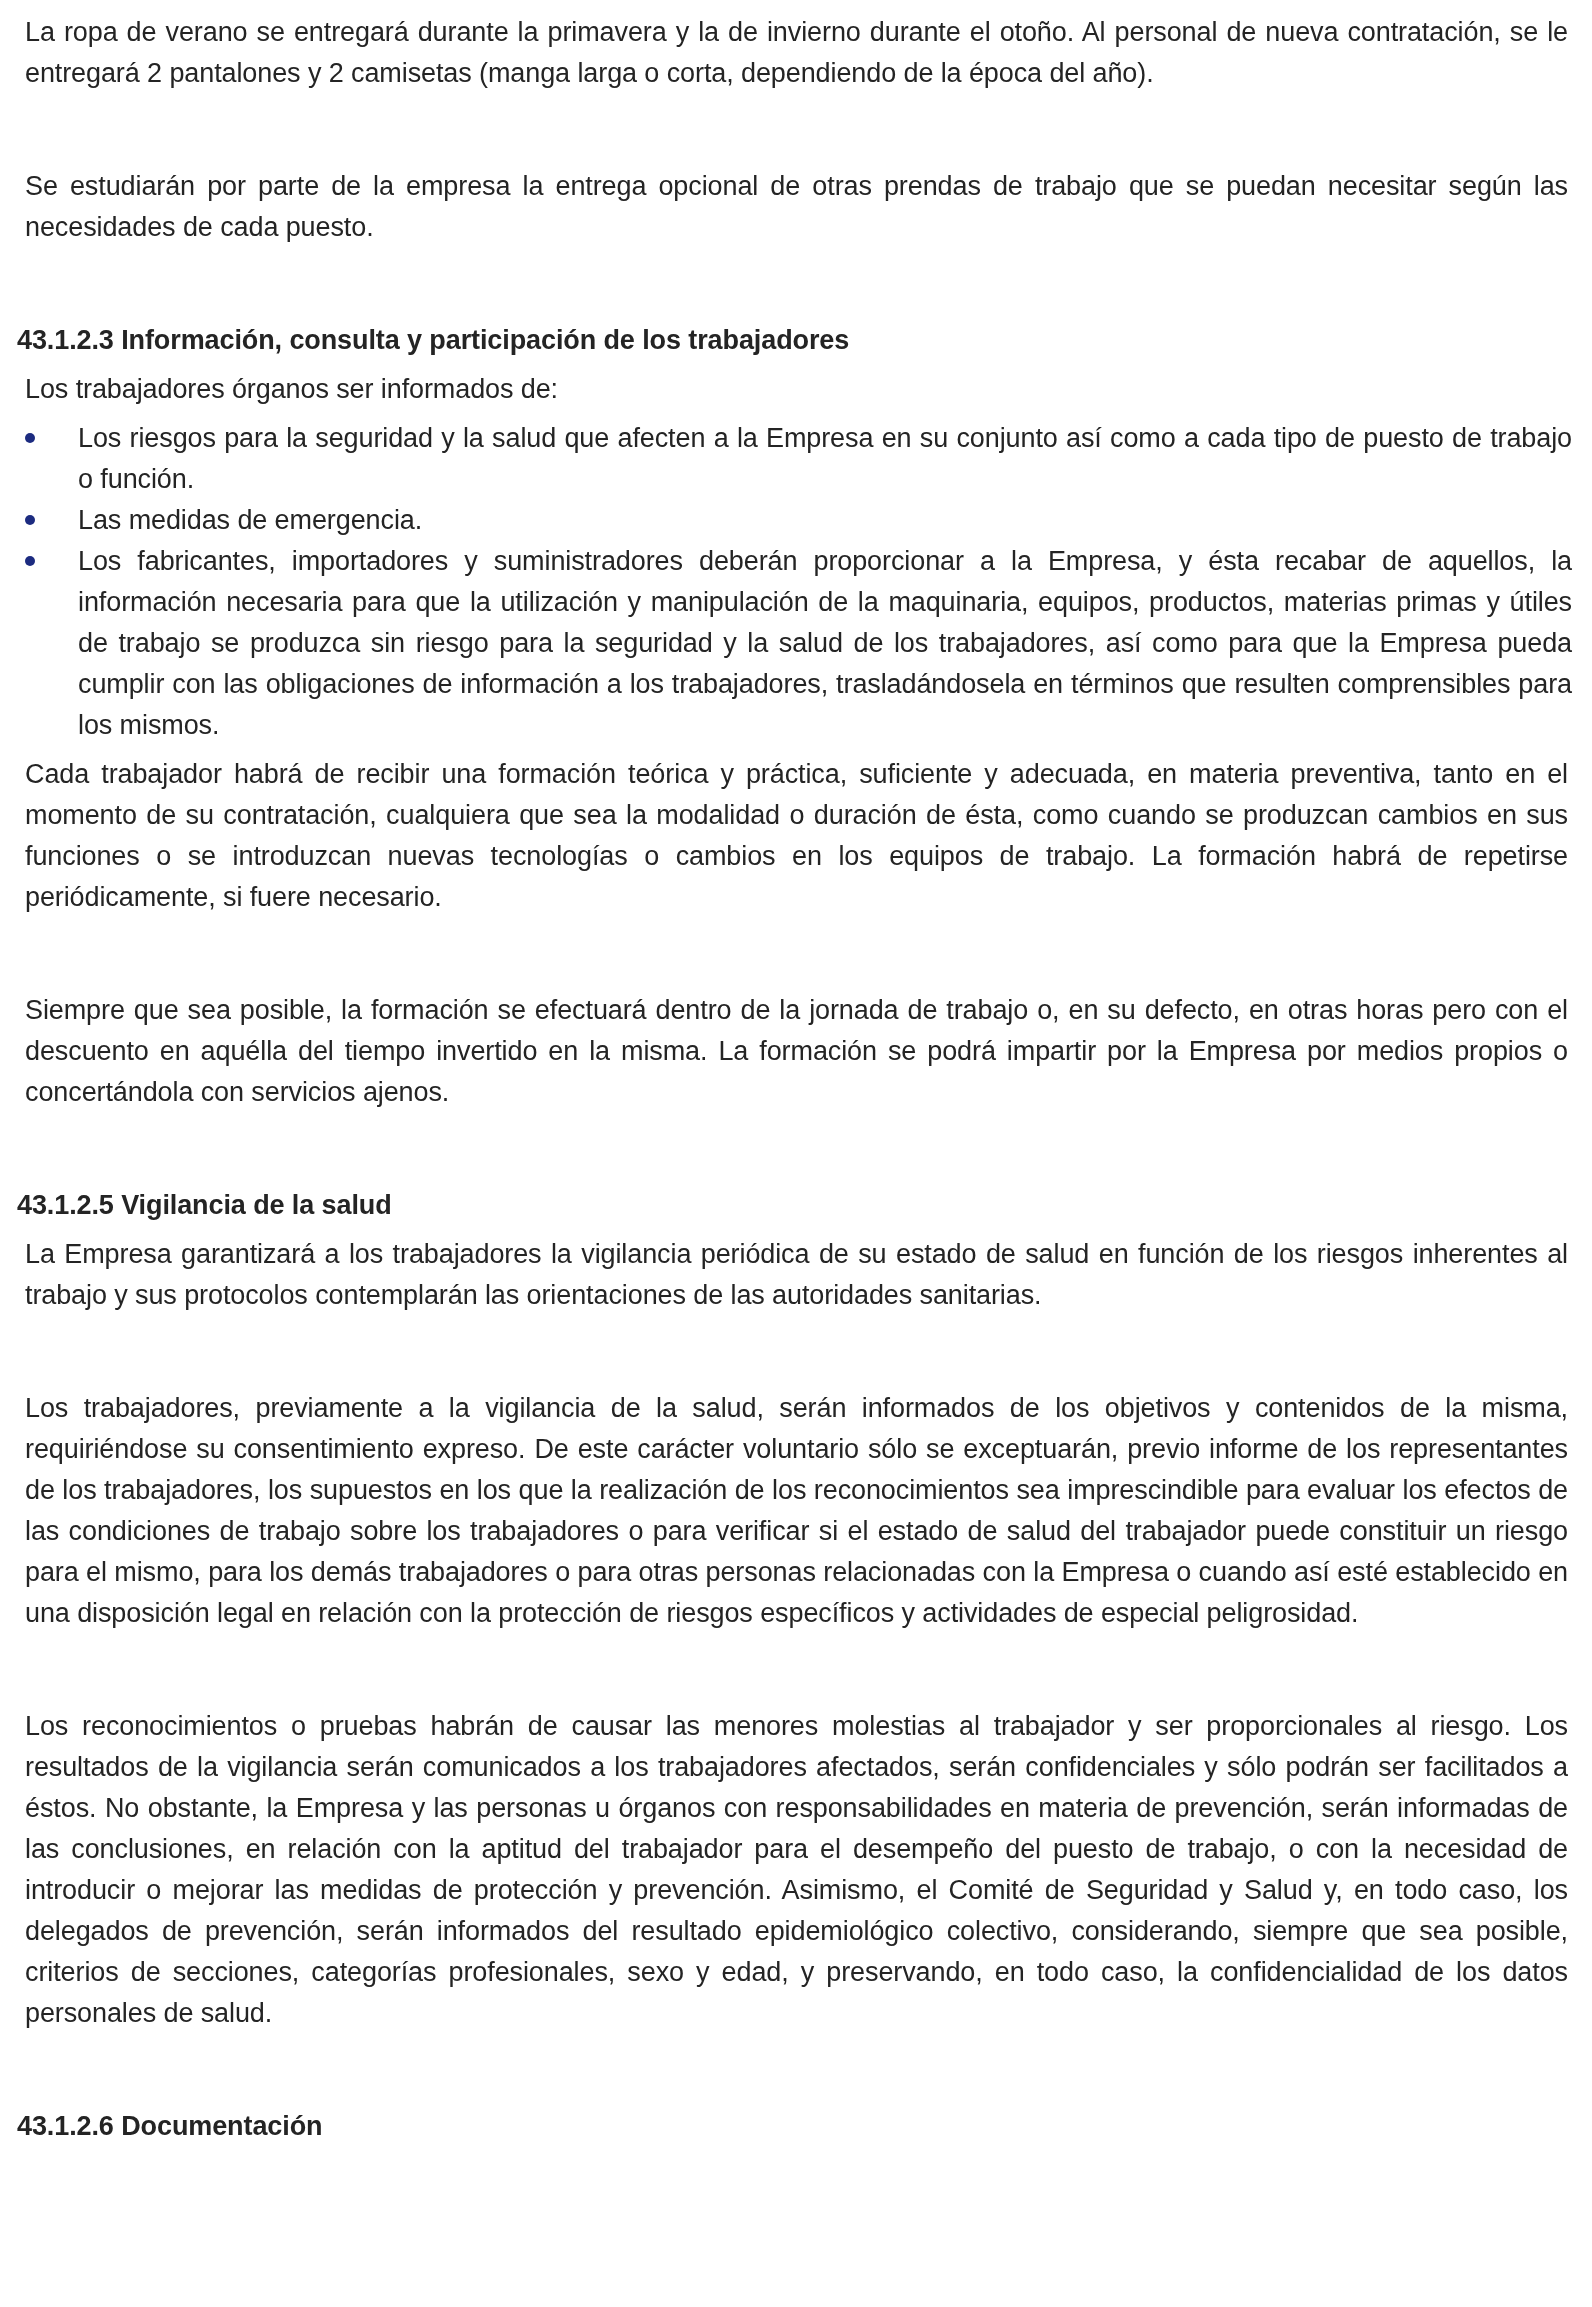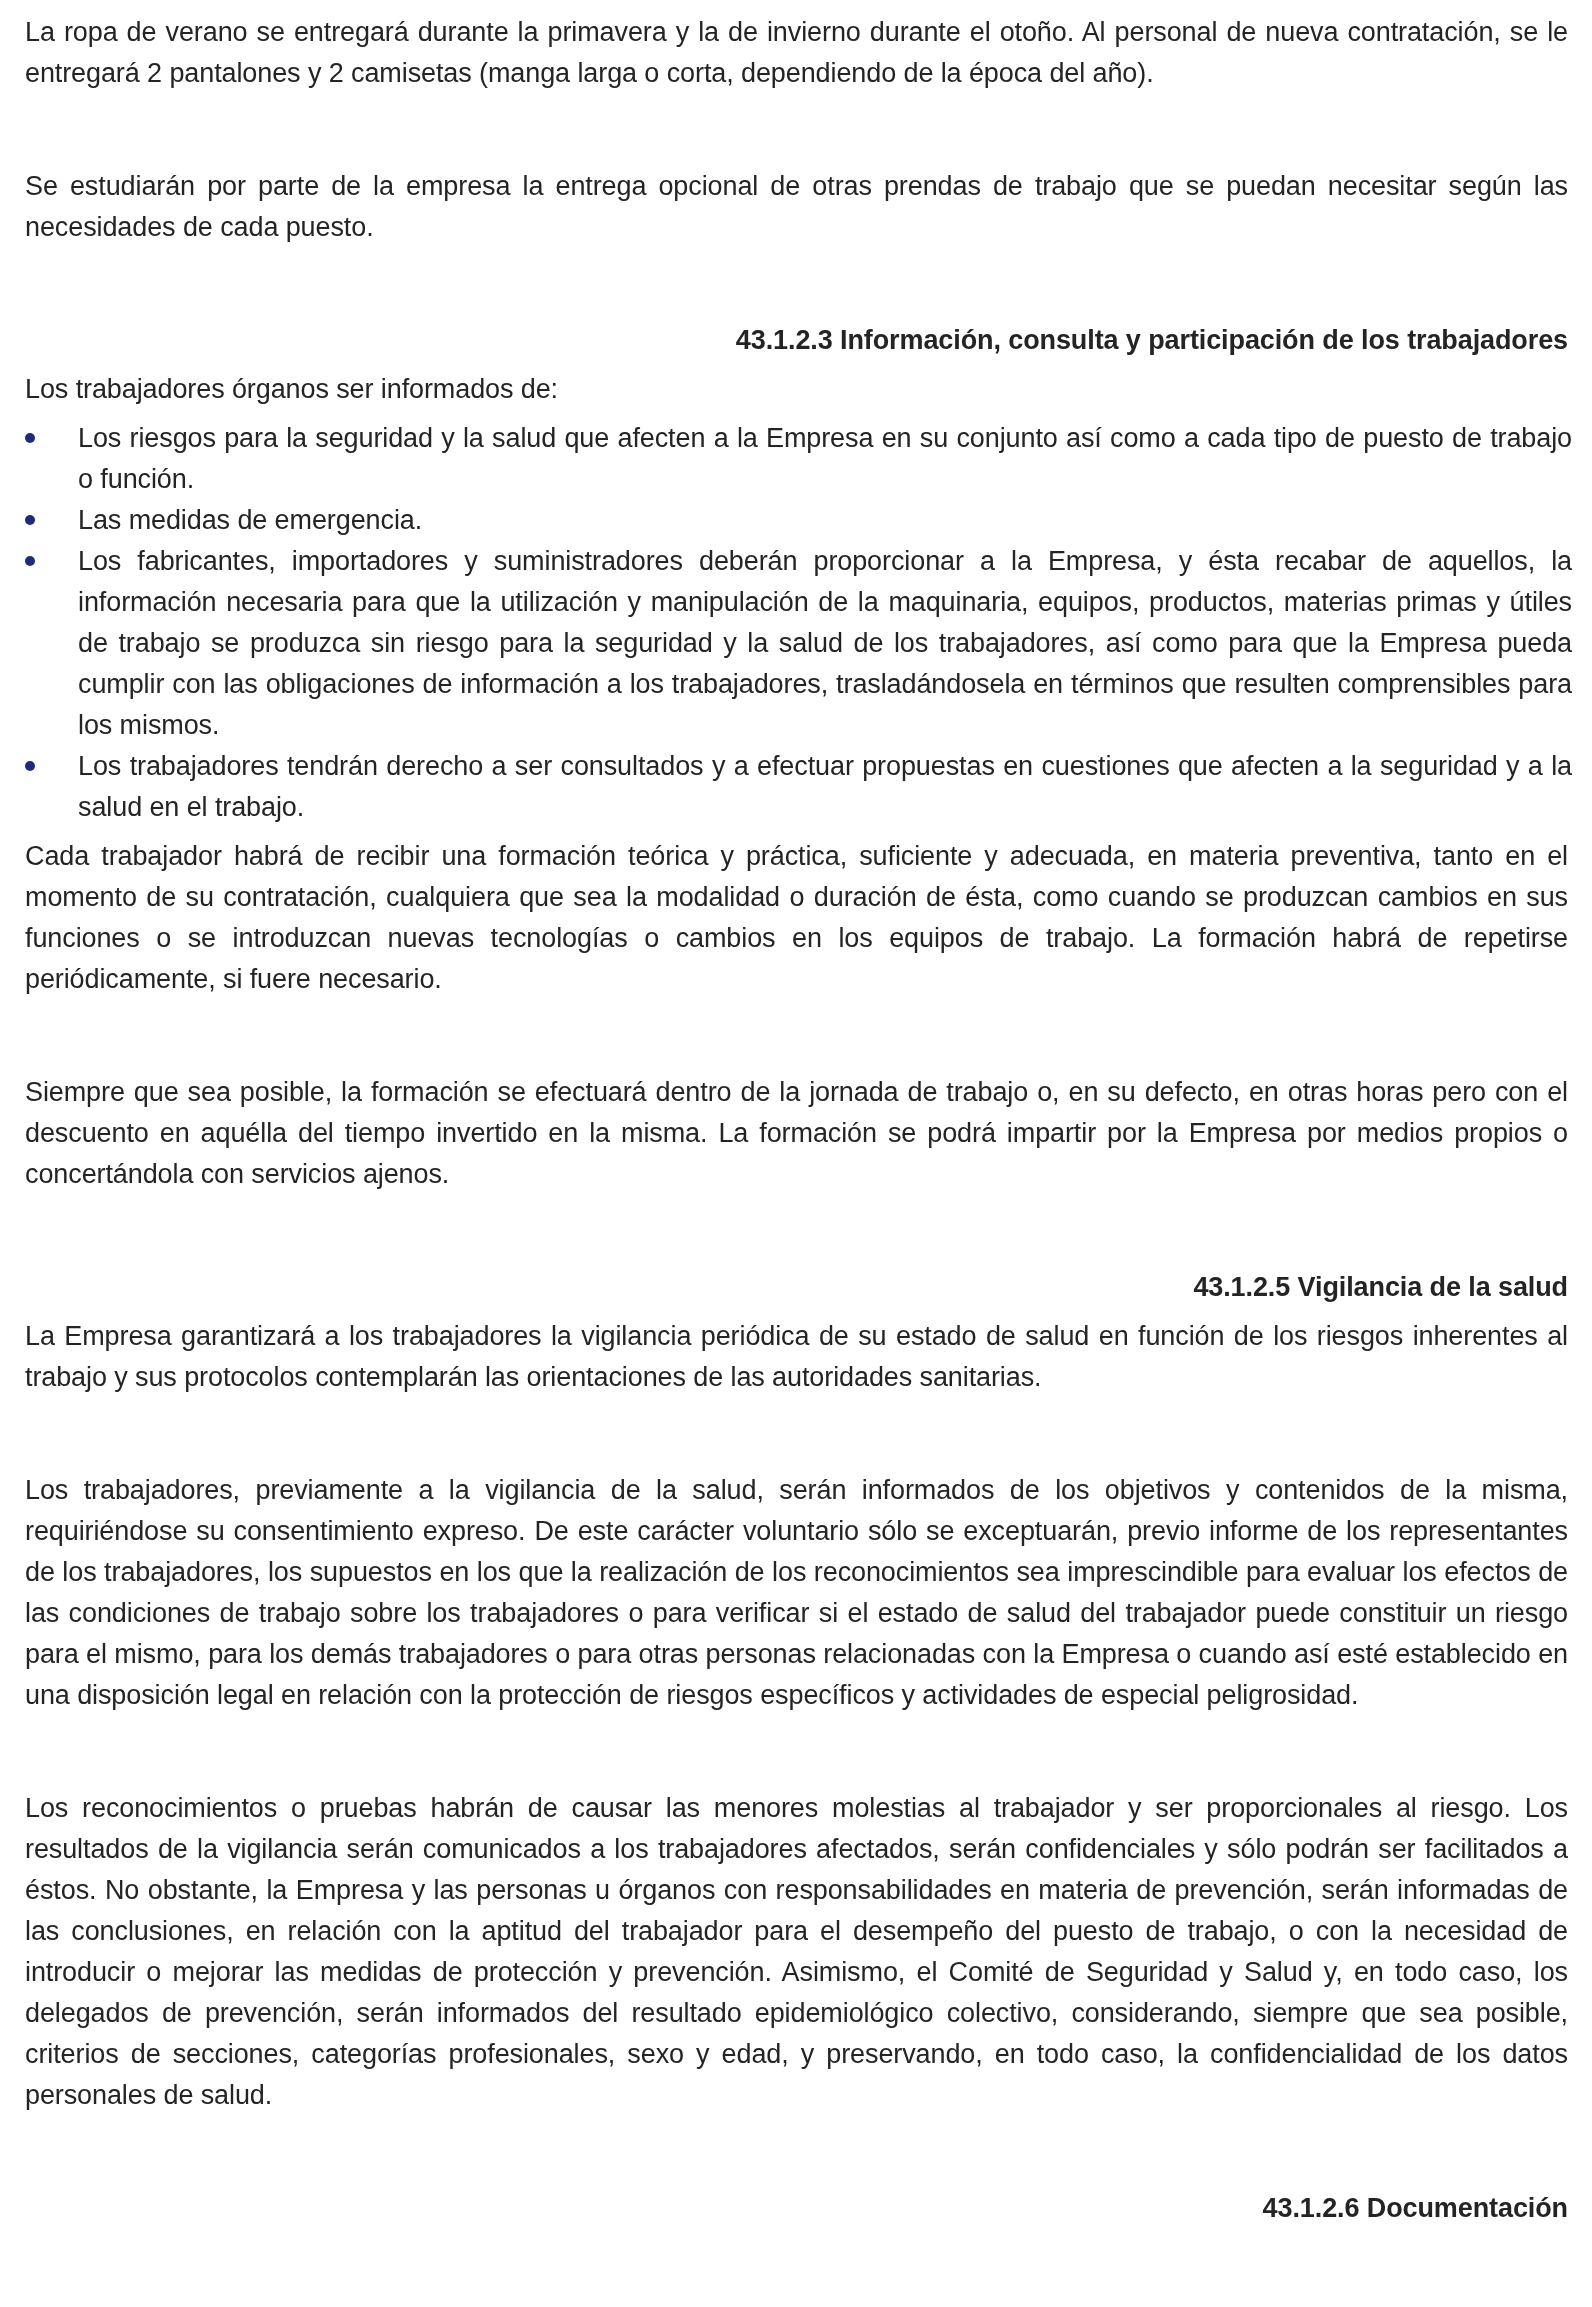--- a/index.html
+++ b/index.html
@@ -22,24 +22,24 @@
     font-size: 27px;
     line-height: 41px;
     letter-spacing: -0.1px;
     color: #242424;
     text-align: justify;
   }
   .para {
     margin: 8px;
   }
   .heading {
-    margin: 8px;
+    margin: 0;
     font-size: 27px;
     font-weight: bold;
-    text-align: right;
+    text-align: left;
   }
   .gap {
     margin-top: 72px;
   }
   ul.bullets {
     list-style: none;
     margin: 4px;
     padding: 0;
   }
   ul.bullets li {
@@ -75,24 +75,20 @@
       <span>Los riesgos para la seguridad y la salud que afecten a la Empresa en su conjunto así como a cada tipo de puesto de trabajo o función.</span>
     </li>
     <li>
       <span class="dot"></span>
       <span>Las medidas de emergencia.</span>
     </li>
     <li>
       <span class="dot"></span>
       <span>Los fabricantes, importadores y suministradores deberán proporcionar a la Empresa, y ésta recabar de aquellos, la información necesaria para que la utilización y manipulación de la maquinaria, equipos, productos, materias primas y útiles de trabajo se produzca sin riesgo para la seguridad y la salud de los trabajadores, así como para que la Empresa pueda cumplir con las obligaciones de información a los trabajadores, trasladándosela en términos que resulten comprensibles para los mismos.</span>
     </li>
-    <li>
-      <span class="dot"></span>
-      <span>Los trabajadores tendrán derecho a ser consultados y a efectuar propuestas en cuestiones que afecten a la seguridad y a la salud en el trabajo.</span>
-    </li>
   </ul>
 
   <p class="para">Cada trabajador habrá de recibir una formación teórica y práctica, suficiente y adecuada, en materia preventiva, tanto en el momento de su contratación, cualquiera que sea la modalidad o duración de ésta, como cuando se produzcan cambios en sus funciones o se introduzcan nuevas tecnologías o cambios en los equipos de trabajo. La formación habrá de repetirse periódicamente, si fuere necesario.</p>
   <p class="para gap">Siempre que sea posible, la formación se efectuará dentro de la jornada de trabajo o, en su defecto, en otras horas pero con el descuento en aquélla del tiempo invertido en la misma. La formación se podrá impartir por la Empresa por medios propios o concertándola con servicios ajenos.</p>
 
   <h3 class="heading gap">43.1.2.5 Vigilancia de la salud</h3>
   <p class="para">La Empresa garantizará a los trabajadores la vigilancia periódica de su estado de salud en función de los riesgos inherentes al trabajo y sus protocolos contemplarán las orientaciones de las autoridades sanitarias.</p>
   <p class="para gap">Los trabajadores, previamente a la vigilancia de la salud, serán informados de los objetivos y contenidos de la misma, requiriéndose su consentimiento expreso. De este carácter voluntario sólo se exceptuarán, previo informe de los representantes de los trabajadores, los supuestos en los que la realización de los reconocimientos sea imprescindible para evaluar los efectos de las condiciones de trabajo sobre los trabajadores o para verificar si el estado de salud del trabajador puede constituir un riesgo para el mismo, para los demás trabajadores o para otras personas relacionadas con la Empresa o cuando así esté establecido en una disposición legal en relación con la protección de riesgos específicos y actividades de especial peligrosidad.</p>
   <p class="para gap">Los reconocimientos o pruebas habrán de causar las menores molestias al trabajador y ser proporcionales al riesgo. Los resultados de la vigilancia serán comunicados a los trabajadores afectados, serán confidenciales y sólo podrán ser facilitados a éstos. No obstante, la Empresa y las personas u órganos con responsabilidades en materia de prevención, serán informadas de las conclusiones, en relación con la aptitud del trabajador para el desempeño del puesto de trabajo, o con la necesidad de introducir o mejorar las medidas de protección y prevención. Asimismo, el Comité de Seguridad y Salud y, en todo caso, los delegados de prevención, serán informados del resultado epidemiológico colectivo, considerando, siempre que sea posible, criterios de secciones, categorías profesionales, sexo y edad, y preservando, en todo caso, la confidencialidad de los datos personales de salud.</p>
 

